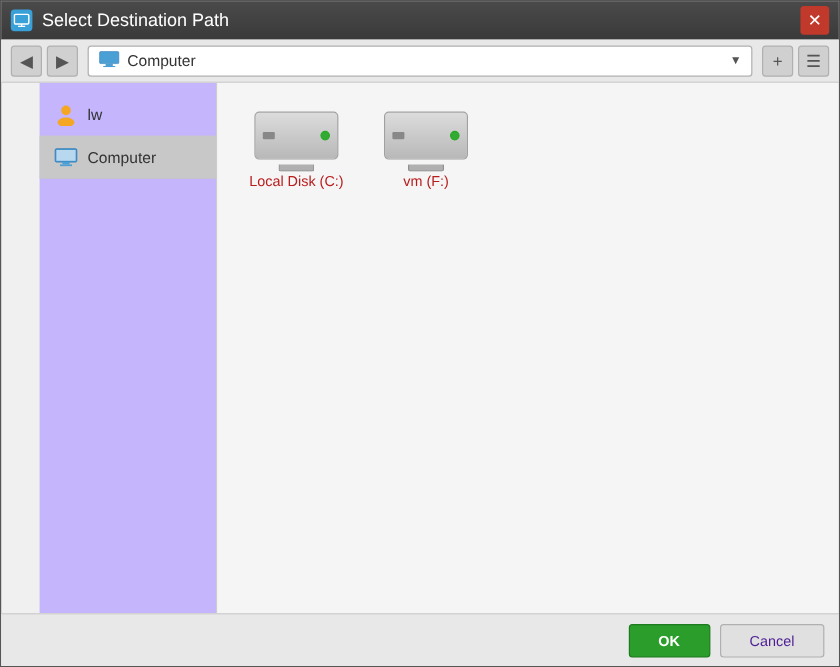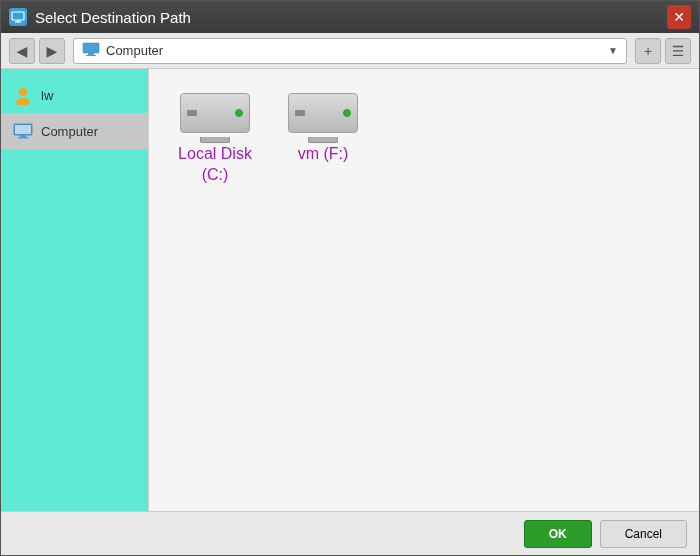--- a/index.html
+++ b/index.html
@@ -116,26 +116,27 @@
       font-size: 14px;
       color: #555;
     }
     .content-area {
       display: flex;
       flex: 1;
       overflow: hidden;
     }
     .sidebar {
       width: 148px;
-      background: #5eead4;
+      background: #c4b5fd;
       border-right: 1px solid #ccc;
       padding: 8px 0;
       display: flex;
       flex-direction: column;
       gap: 0;
+      margin-left: 32px;
     }
     .sidebar-item {
       display: flex;
       align-items: center;
       padding: 8px 12px;
       cursor: pointer;
       gap: 8px;
       font-size: 13px;
       color: #333;
     }
@@ -210,22 +211,22 @@
       left: 50%;
       transform: translateX(-50%);
       width: 30px;
       height: 6px;
       background: #b0b0b0;
       border-radius: 0 0 2px 2px;
       border: 1px solid #909090;
       border-top: none;
     }
     .drive-label {
-      font-size: 16px;
-      color: #a21caf;
+      font-size: 12px;
+      color: #b91c1c;
       text-align: center;
       line-height: 1.3;
     }
     .footer {
       background: #e8e8e8;
       border-top: 1px solid #ccc;
       display: flex;
       align-items: center;
       justify-content: flex-end;
       padding: 8px 12px;
@@ -240,21 +241,21 @@
       font-size: 12px;
     }
     .btn-ok {
       background: #2a9d2a;
       color: #fff;
       border-color: #1e7a1e;
       font-weight: bold;
     }
     .btn-cancel {
       background: #e0e0e0;
-      color: #000000;
+      color: #4c1d95;
       border-color: #b0b0b0;
     }
   </style>
 </head>
 <body>
 
 <div class="dialog">
 
   <div class="title-bar">
     <div class="title-bar-icon">

